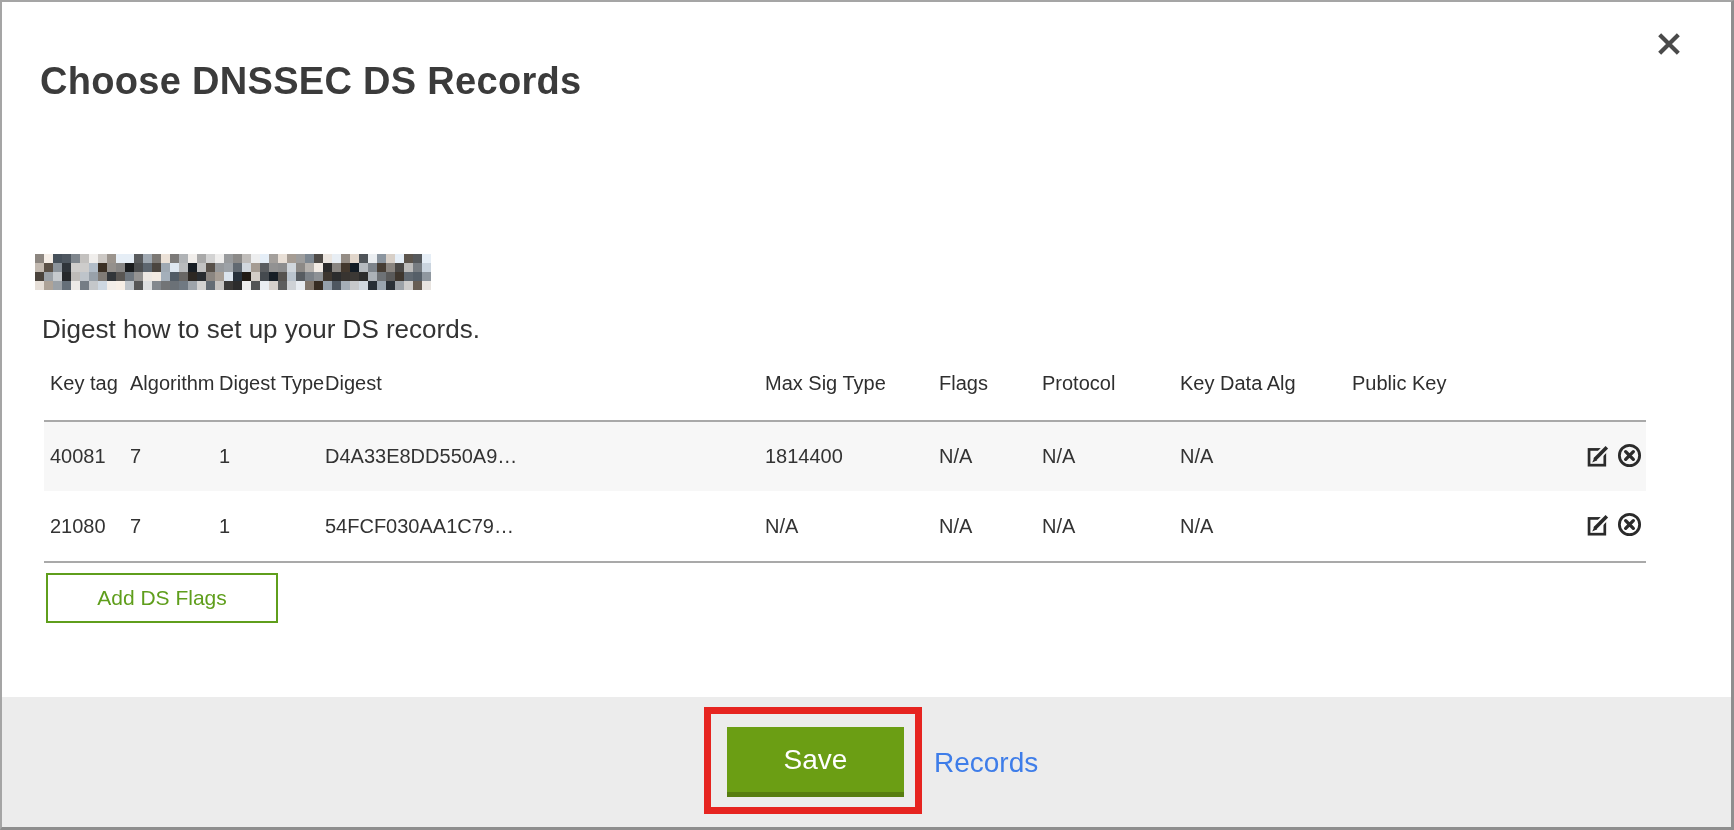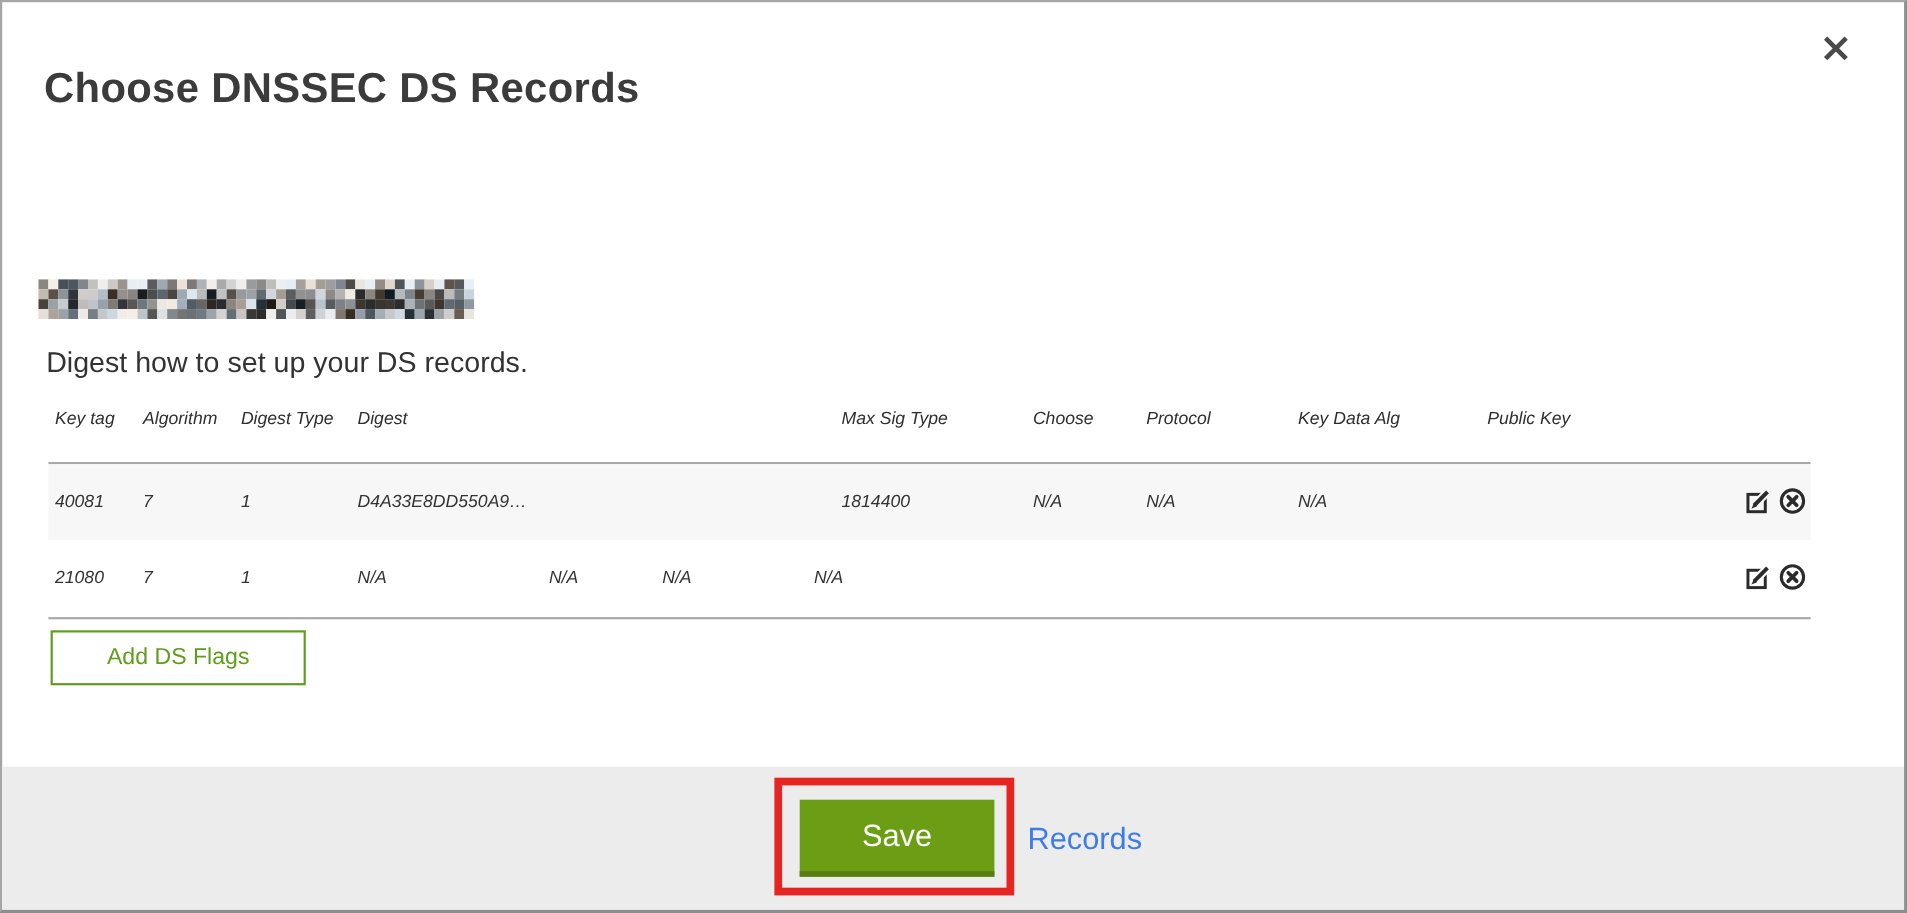--- a/index.html
+++ b/index.html
@@ -8,21 +8,21 @@
     position:relative;width:1734px;height:830px;box-sizing:border-box;background:#fff;
     border:2px solid #a5a5a5;border-right:3px solid #8e8e8e;border-bottom:3px solid #8e8e8e;
     overflow:hidden;
   }
   .title{position:absolute;left:38px;top:33px;font-size:38px;line-height:1.15;color:#3b3b3b;letter-spacing:.3px;}
   .close{position:absolute;top:28px;right:48px;width:28px;height:28px;cursor:pointer;background:none;border:none;padding:0;}
   .close svg{display:block;}
   .mosaic{position:absolute;left:33px;top:252px;display:grid;grid-template-columns:repeat(44,9px);grid-auto-rows:9px;}
   .mosaic span{display:block;width:9px;height:9px;}
   .intro{position:absolute;left:40px;top:312px;font-size:26px;color:#333;}
-  .ds-table{position:absolute;left:42px;top:368px;width:1602px;font-size:16px;color:#333;font-style:italic;}
+  .ds-table{position:absolute;left:42px;top:368px;width:1602px;font-size:20px;color:#333;}
   .thead{display:flex;height:50px;align-items:flex-start;padding-top:2px;box-sizing:border-box;color:#2f2f2f;}
   .tbody{border-top:2px solid #a9a9a9;border-bottom:2px solid #a9a9a9;}
   .row{display:flex;align-items:center;height:69px;}
   .row.stripe{background:#f7f7f7;}
   .row.last{height:70px;}
   .c1{width:86px;padding-left:6px;box-sizing:border-box;}
   .c2{width:89px;}
   .c3{width:106px;}
   .c4{width:440px;}
   .c5{width:174px;}
@@ -242,21 +242,21 @@
 
   <div class="intro">Digest how to set up your DS records.</div>
 
   <div class="ds-table">
     <div class="thead">
       <div class="c1">Key tag</div>
       <div class="c2">Algorithm</div>
       <div class="c3">Digest Type</div>
       <div class="c4">Digest</div>
       <div class="c5">Max Sig Type</div>
-      <div class="c6">Choose</div>
+      <div class="c6">Flags</div>
       <div class="c7">Protocol</div>
       <div class="c8">Key Data Alg</div>
       <div class="c9">Public Key</div>
       <div class="cA"></div>
     </div>
     <div class="tbody">
 
       <div class="row stripe">
         <div class="c1">40081</div>
         <div class="c2">7</div>
@@ -286,20 +286,21 @@
               </svg>
             </span>
           </button>
         </div>
       </div>
 
       <div class="row last">
         <div class="c1">21080</div>
         <div class="c2">7</div>
         <div class="c3">1</div>
+        <div class="c4">54FCF030AA1C79…</div>
         <div class="c5">N/A</div>
         <div class="c6">N/A</div>
         <div class="c7">N/A</div>
         <div class="c8">N/A</div>
         <div class="c9"></div>
         <div class="cA">
           <button class="icon-btn">
             <span>
               <svg width="27" height="27" viewBox="0 0 24 24">
                 <rect x="3.6" y="6.6" width="14" height="14" fill="none" stroke="#2b2b2b" stroke-width="2.4"></rect>

